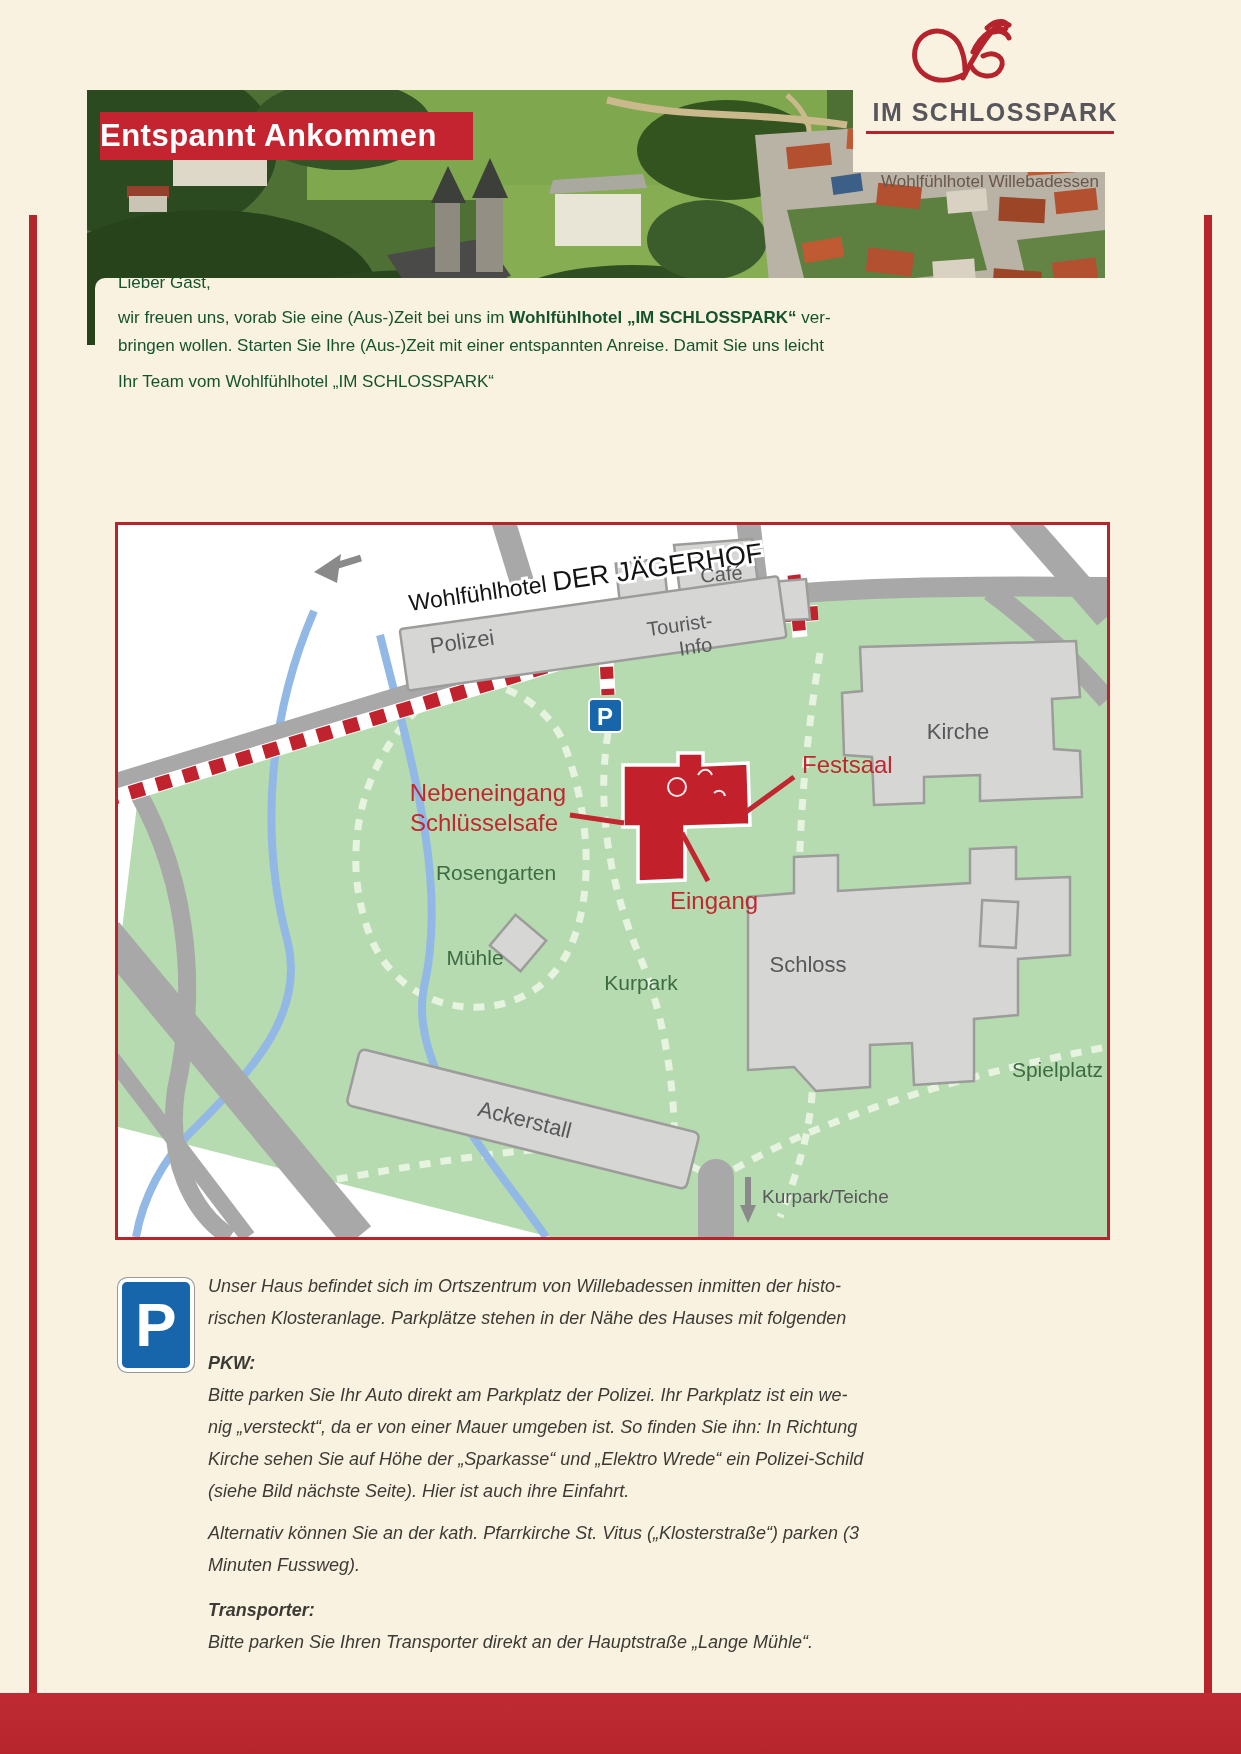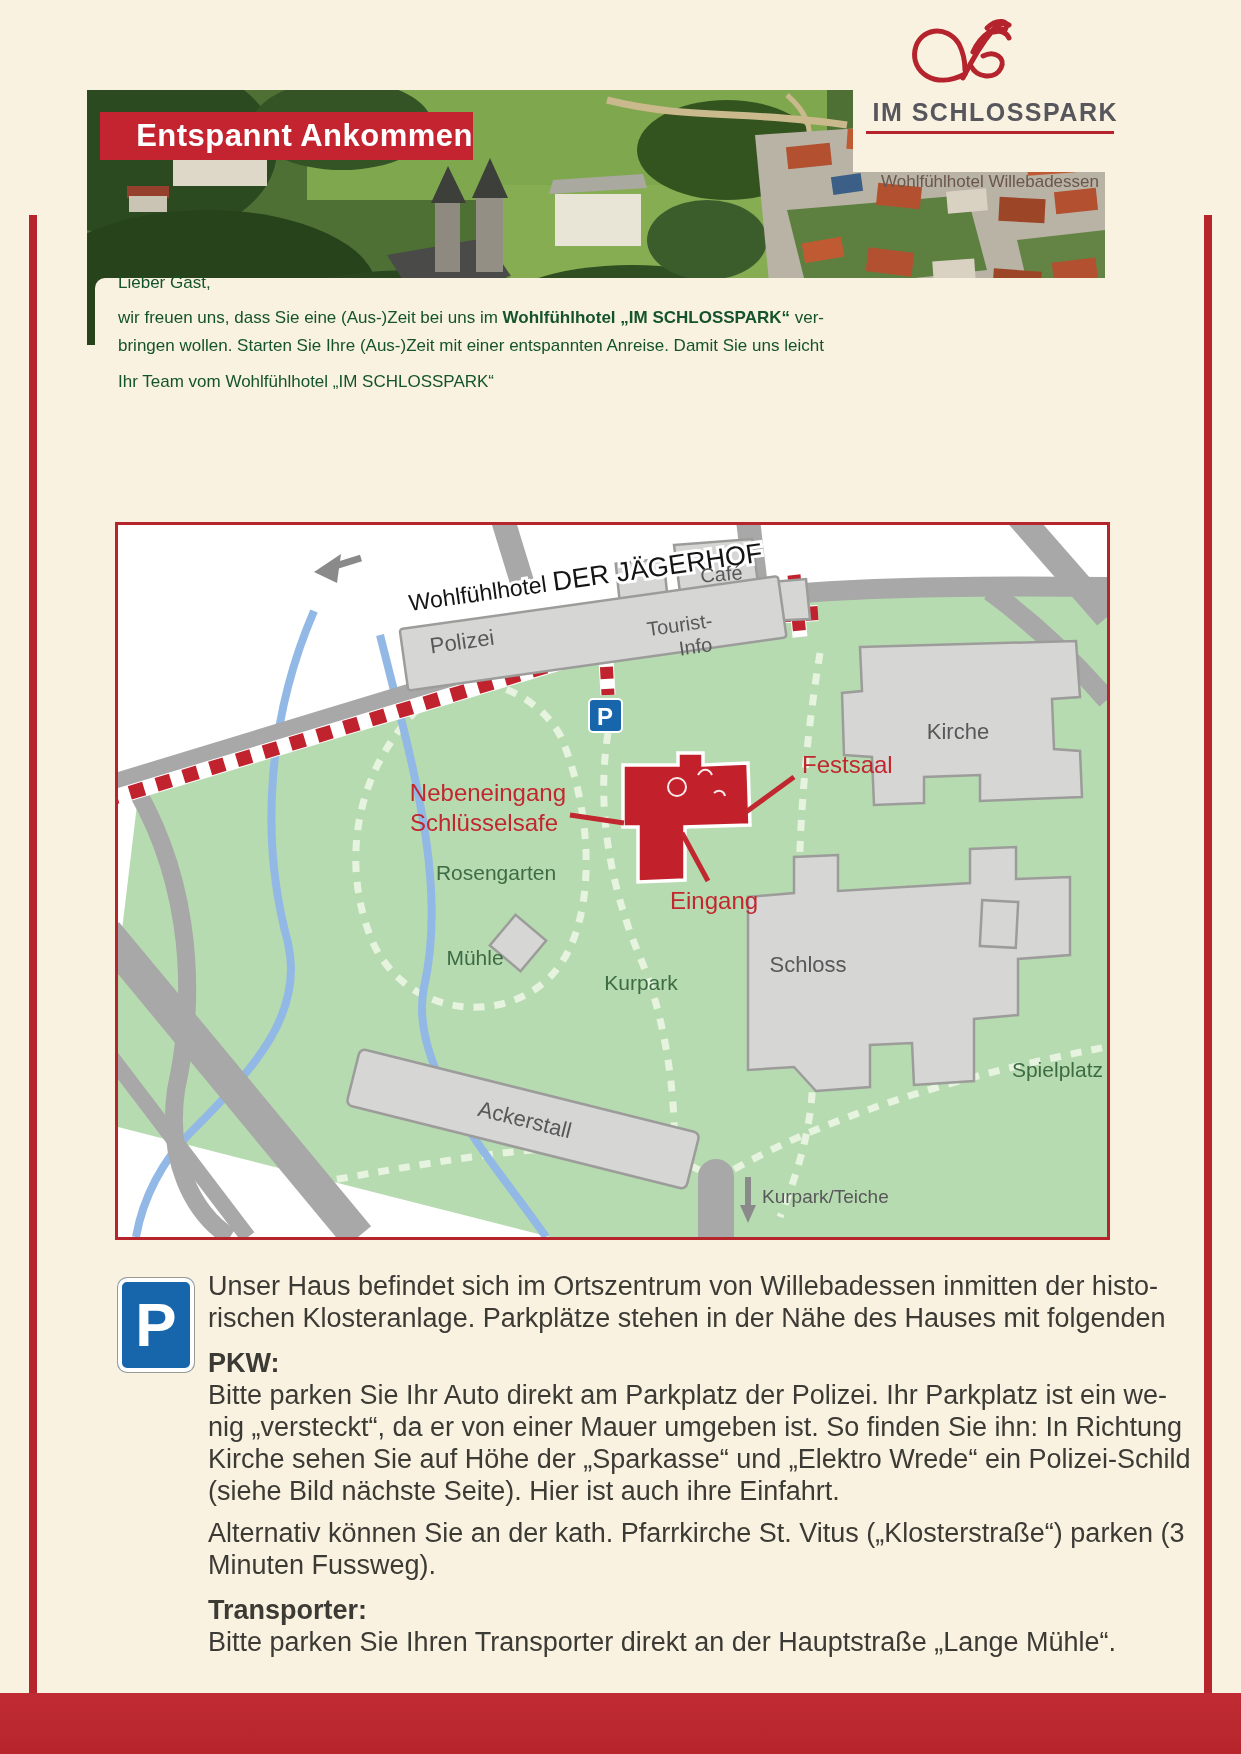--- a/index.html
+++ b/index.html
@@ -5,42 +5,42 @@
   html,body{margin:0;padding:0;}
   body{font-family:"Liberation Sans",sans-serif;background:#e8e8e8;}
   .page{position:relative;width:1241px;height:1754px;background:#f9f2e0;overflow:hidden;}
   .abs{position:absolute;}
   
   .strip{position:absolute;width:8px;background:#b7252c;}
   .bottombar{position:absolute;left:0;right:0;height:61px;background:linear-gradient(#c02b33,#b7252c);}
   
   .photo{position:absolute;left:87px;top:90px;width:1018px;height:255px;overflow:hidden;}
   .banner{position:absolute;left:100px;top:112px;width:373px;height:48px;background:#c4242f;
-          display:flex;align-items:center;justify-content:flex-end;}
+          display:flex;align-items:center;justify-content:flex-start;}
   .banner span{color:#fff;font-weight:bold;font-size:31px;letter-spacing:.5px;}
   .logo-panel{position:absolute;left:853px;top:90px;width:252px;height:82px;background:#f9f2e0;}
   .logo-title{position:absolute;left:862px;top:98px;width:256px;text-align:right;
               font-weight:bold;font-size:25px;letter-spacing:1.5px;color:#57565c;}
   .logo-rule{position:absolute;left:866px;top:131px;width:248px;height:3px;background:#b5232d;}
   .logo-sub{position:absolute;left:852px;top:138px;width:276px;text-align:center;
             font-size:17px;color:#6b564b;margin-top:34px;}
   .intro-panel{position:absolute;left:95px;top:278px;width:1010px;height:70px;background:#f9f2e0;border-radius:10px 0 0 0;}
   .intro{position:absolute;left:118px;top:269px;width:990px;color:#14532d;font-size:17px;line-height:28px;}
   .intro .salut{margin-bottom:7px;}
   .intro b{font-weight:bold;}
   .intro .team{margin-top:8px;}
   
   .mapbox{position:absolute;left:115px;top:522px;width:995px;height:718px;background:#fff;
           border:3px solid #b7252c;box-sizing:border-box;}
   
   .p-icon{position:absolute;left:118px;top:1278px;width:76px;height:94px;background:#1766ac;border-radius:9px;
           box-shadow:inset 0 0 0 4px #ffffff, 0 0 0 1px #9a9a94;
           display:flex;align-items:center;justify-content:center;}
   .p-icon span{color:#fff;font-weight:bold;font-size:62px;line-height:1;}
-  .park{position:absolute;left:208px;top:1270px;width:905px;color:#3c3a35;font-size:27px;line-height:32px;}
+  .park{position:absolute;left:208px;top:1270px;width:905px;color:#3c3a35;font-size:18px;line-height:32px;font-style:italic;}
   .park .line{white-space:nowrap;}
   .park .head{font-weight:bold;margin-top:13px;}
   .park .gap{height:10px;}
   svg text{font-family:"Liberation Sans",sans-serif;}
 </style>
 </head>
 <body>
 
 <div class="page">
 
@@ -121,21 +121,21 @@
       <path d="M89,16 C96,14 102,17 104,22"></path>
     </g>
   </svg>
   <div class="logo-title">IM SCHLOSSPARK</div>
   <div class="logo-rule"></div>
   <div class="logo-sub">Wohlfühlhotel Willebadessen</div>
 
   <div class="intro-panel"></div>
   <div class="intro">
     <div class="salut">Lieber Gast,</div>
-    <div><span>wir freuen uns, dass Sie eine (Aus-)Zeit bei uns im </span><b>Wohlfühlhotel „IM SCHLOSSPARK“</b><span> ver-</span></div>
+    <div><span>wir freuen uns, vorab Sie eine (Aus-)Zeit bei uns im </span><b>Wohlfühlhotel „IM SCHLOSSPARK“</b><span> ver-</span></div>
     <div>bringen wollen. Starten Sie Ihre (Aus-)Zeit mit einer entspannten Anreise. Damit Sie uns leicht</div>
     <div class="team">Ihr Team vom Wohlfühlhotel „IM SCHLOSSPARK“</div>
   </div>
 
   <div class="mapbox">
     <svg width="989" height="712" viewBox="0 0 989 712">
 
       <polygon points="22,255 583,72 989,58 989,712 432,712 0,602 0,438" fill="#b7dbb0"></polygon>
 
       <g stroke="#e6f3df" stroke-width="7" fill="none" stroke-dasharray="11 10">

